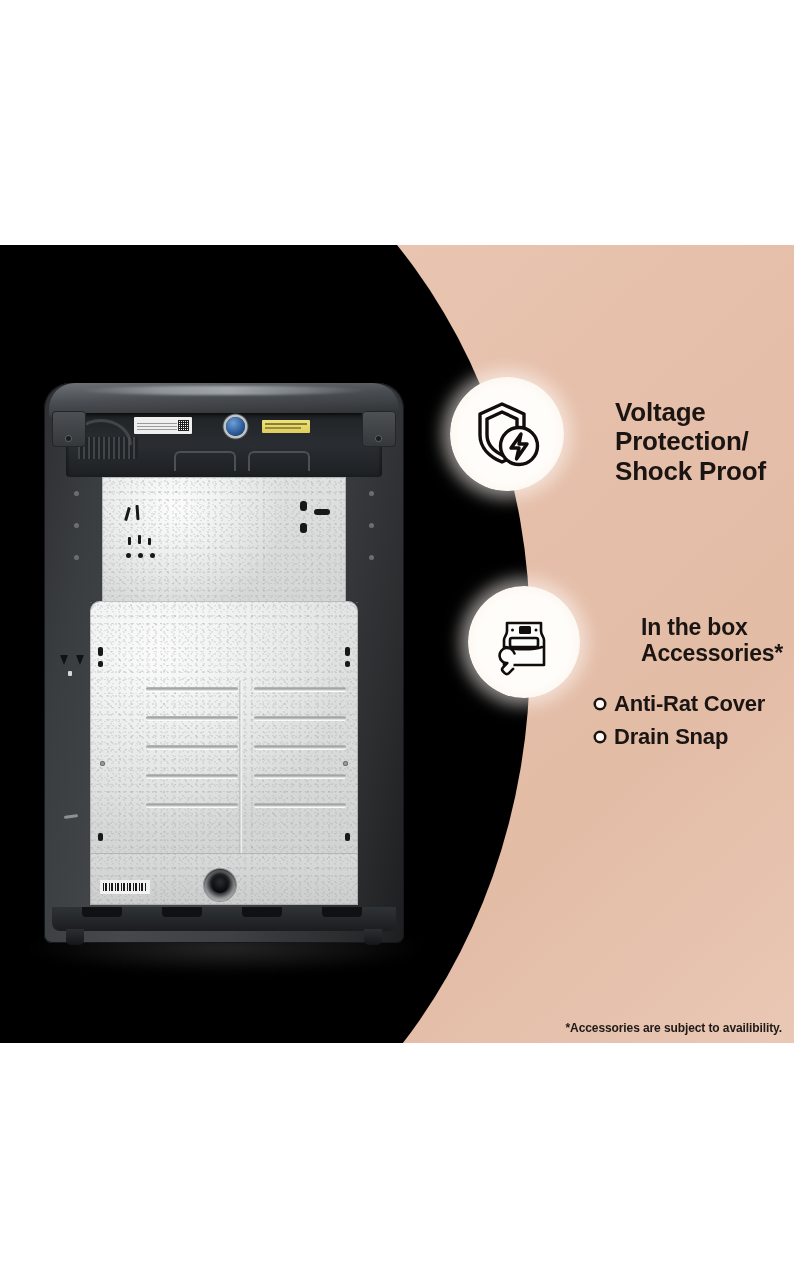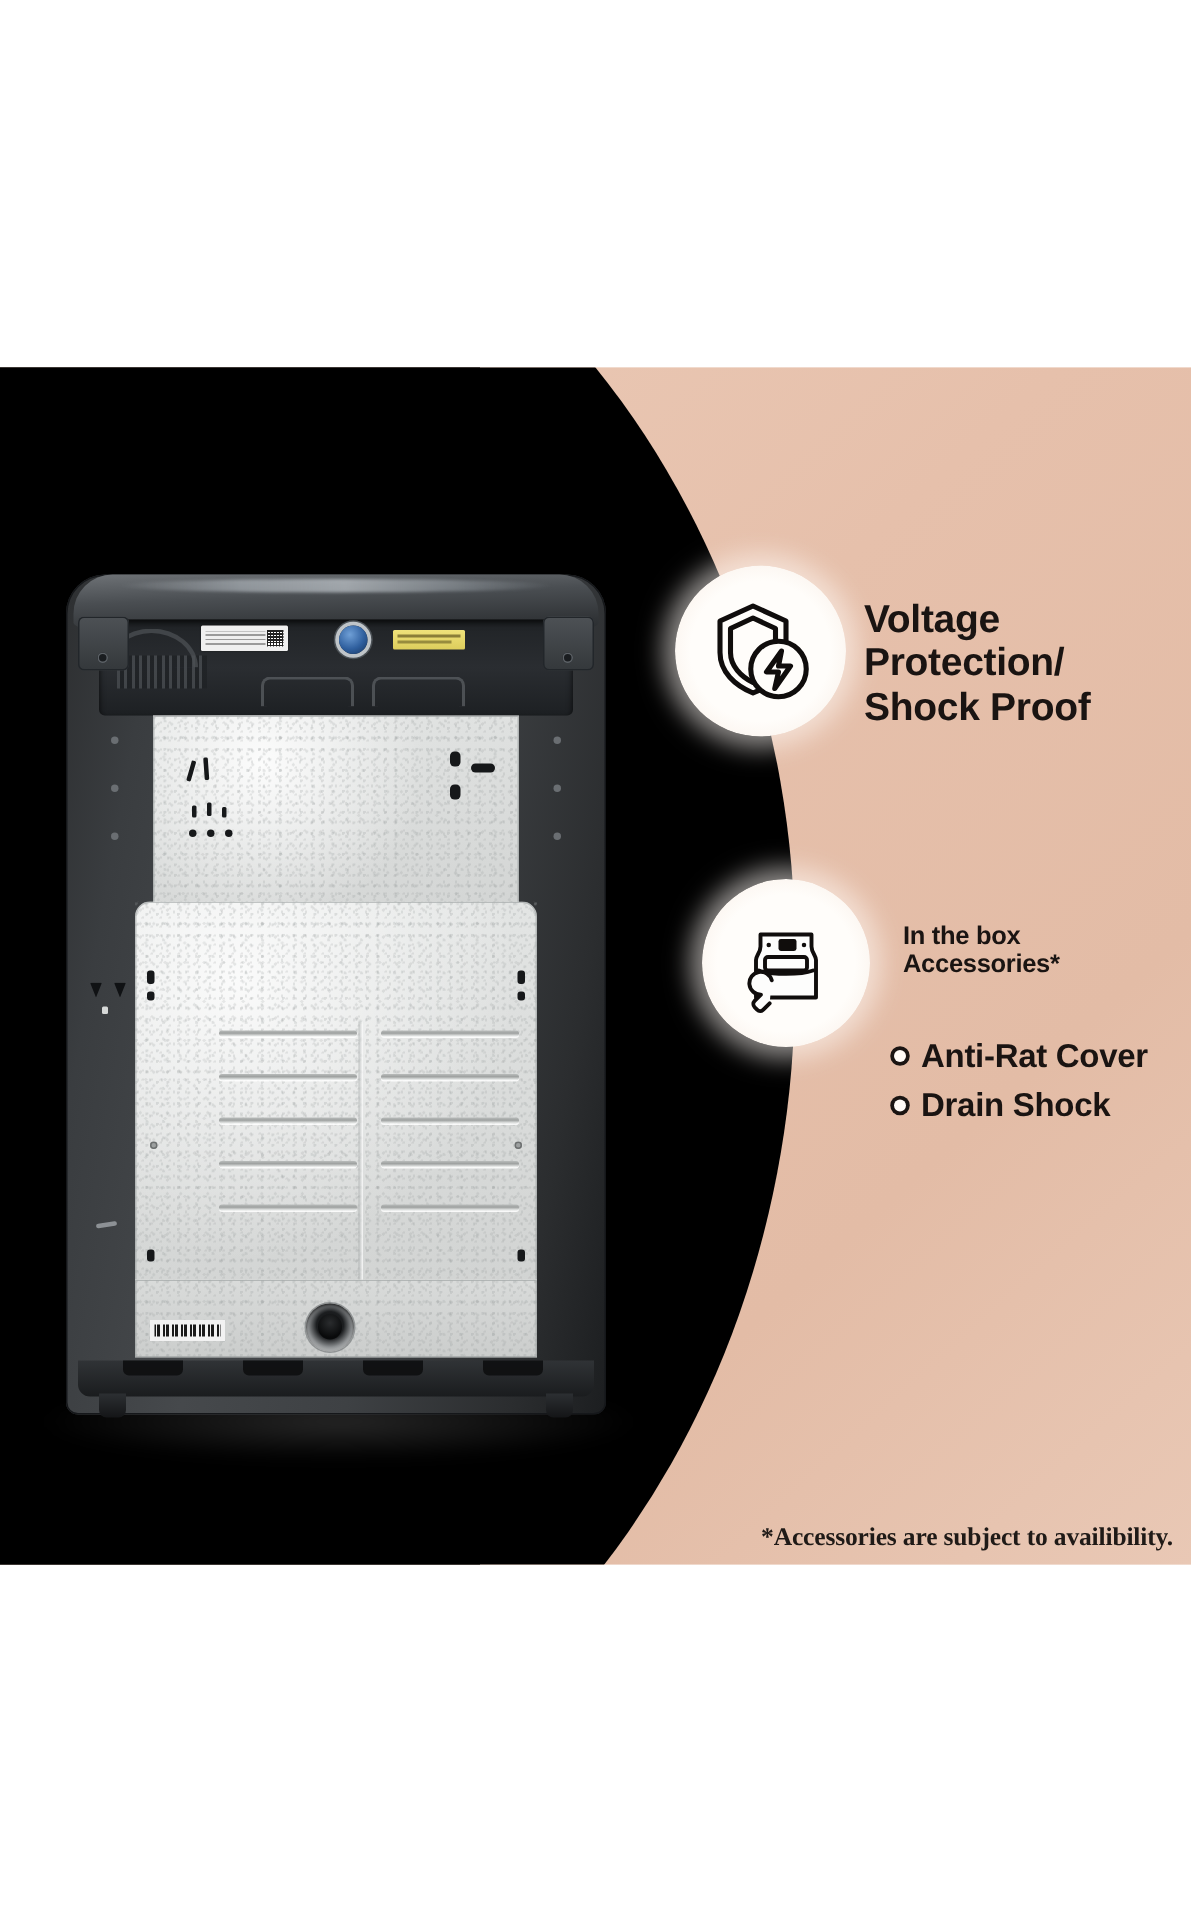--- a/index.html
+++ b/index.html
@@ -235,20 +235,21 @@
   .badge svg{ display:block; }
 
   .feat-title{
     position:absolute;
     font-family:"Liberation Sans", sans-serif;
     font-weight:bold;
     color:#1a1412;
     letter-spacing:-.2px;
     line-height:1.13;
     white-space:pre-line;
+    margin-left:39px;
   }
   .bullets{
     position:absolute;
     list-style:none;
   }
   .bullets li{
     position:relative;
     font-family:"Liberation Sans", sans-serif;
     font-weight:bold;
     font-size:22px;
@@ -262,23 +263,23 @@
     content:"";
     position:absolute; left:2px; top:9px;
     width:8px; height:8px; border-radius:50%;
     background:#fffaf6;
     box-shadow:0 0 0 2.5px #1a1412;
   }
 
   .disclaimer{
     position:absolute;
     right:12px; bottom:8px;
-    font-family:Liberation Serif, serif;
+    font-family:Liberation Sans, sans-serif;
     font-weight:bold;
-    font-size:17px;
+    font-size:12px;
     color:#1f1a17;
     letter-spacing:-.1px;
   }
 </style>
 </head>
 <body>
 
 <div class="banner">
 
   <div class="banner-bg"></div>
@@ -411,23 +412,23 @@
         <rect x="33" y="22" width="12" height="8" rx="1.6" fill="#100d0c" stroke="none"></rect>
         <circle cx="26.5" cy="26" r="1.5" fill="#100d0c" stroke="none"></circle>
         <circle cx="50" cy="26" r="1.5" fill="#100d0c" stroke="none"></circle>
         <rect x="24" y="34" width="28" height="9" rx="2" fill="#fdfdfc"></rect>
         <path d="M20 43 C28 46 48 46 56 43"></path>
         <path d="M30.5 54.5 a7.6 7.6 0 1 0 -7.2 9.6 l0 0 l-4.2 4.2 a3 3 0 0 0 0 4.2 l1.6 1.6 a3 3 0 0 0 4.2 0 l4.2 -4.2" fill="#fdfdfc" transform="translate(-2,-5)"></path>
       </svg>
     </span>
   </div>
 
-  <div class="feat-title" style="left:602px; top:369px; font-size:17px;">In the box
+  <div class="feat-title" style="left:602px; top:369px; font-size:23px;">In the box
 Accessories*</div>
 
   <ul class="bullets" style="left:594px; top:446px; width:200px;">
     <li>Anti-Rat Cover</li>
-    <li>Drain Shock</li>
+    <li>Drain Snap</li>
   </ul>
 
   <div class="disclaimer">*Accessories are subject to availibility.</div>
 
 </div>
 
 </body></html>

